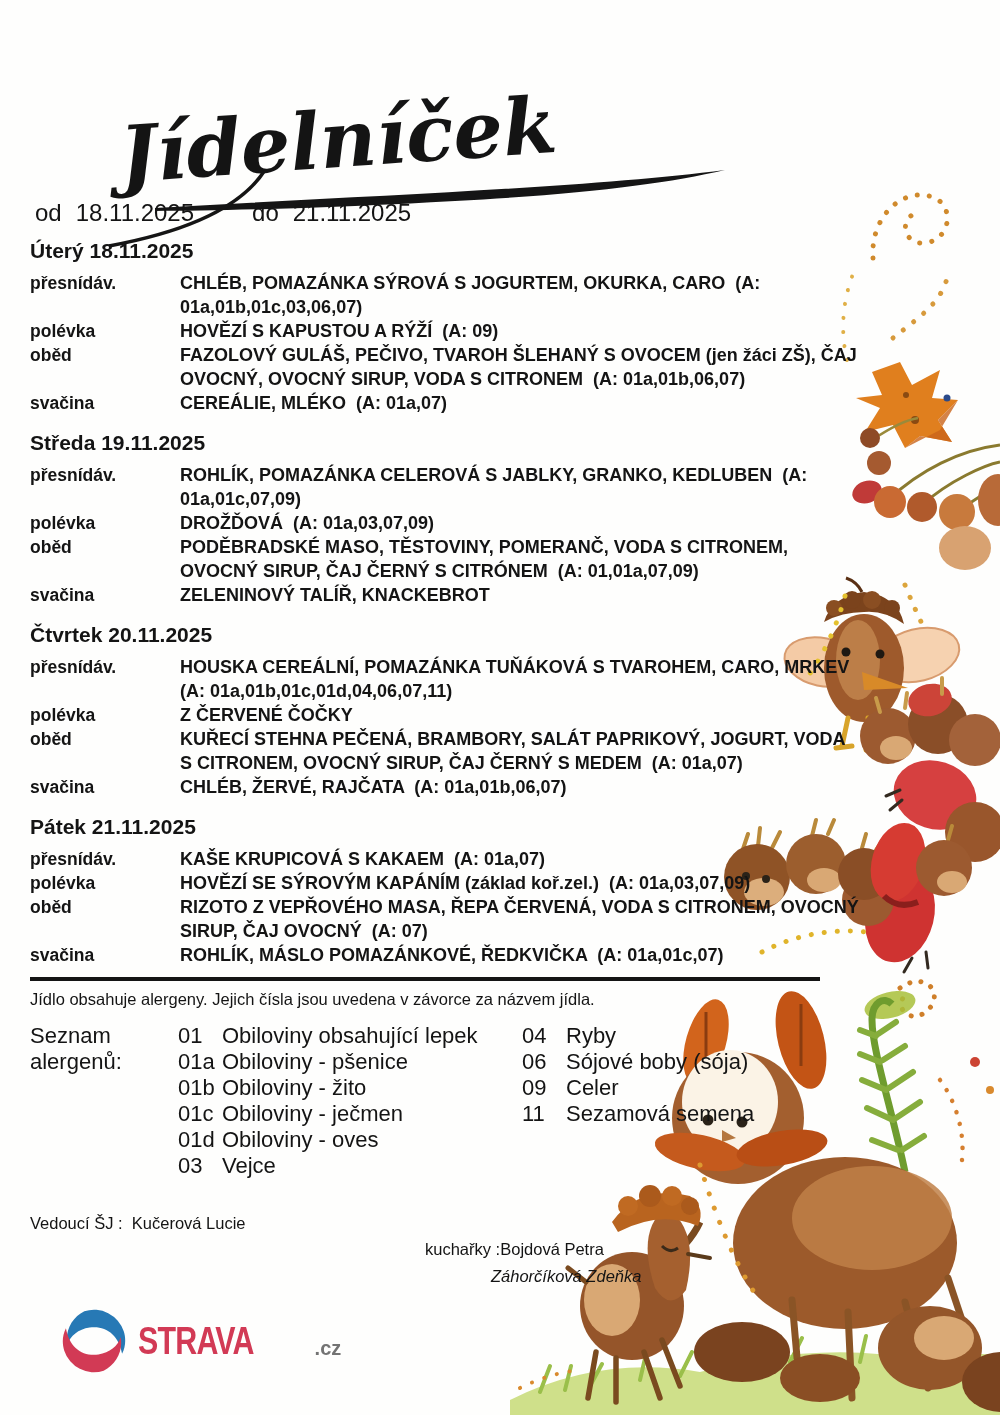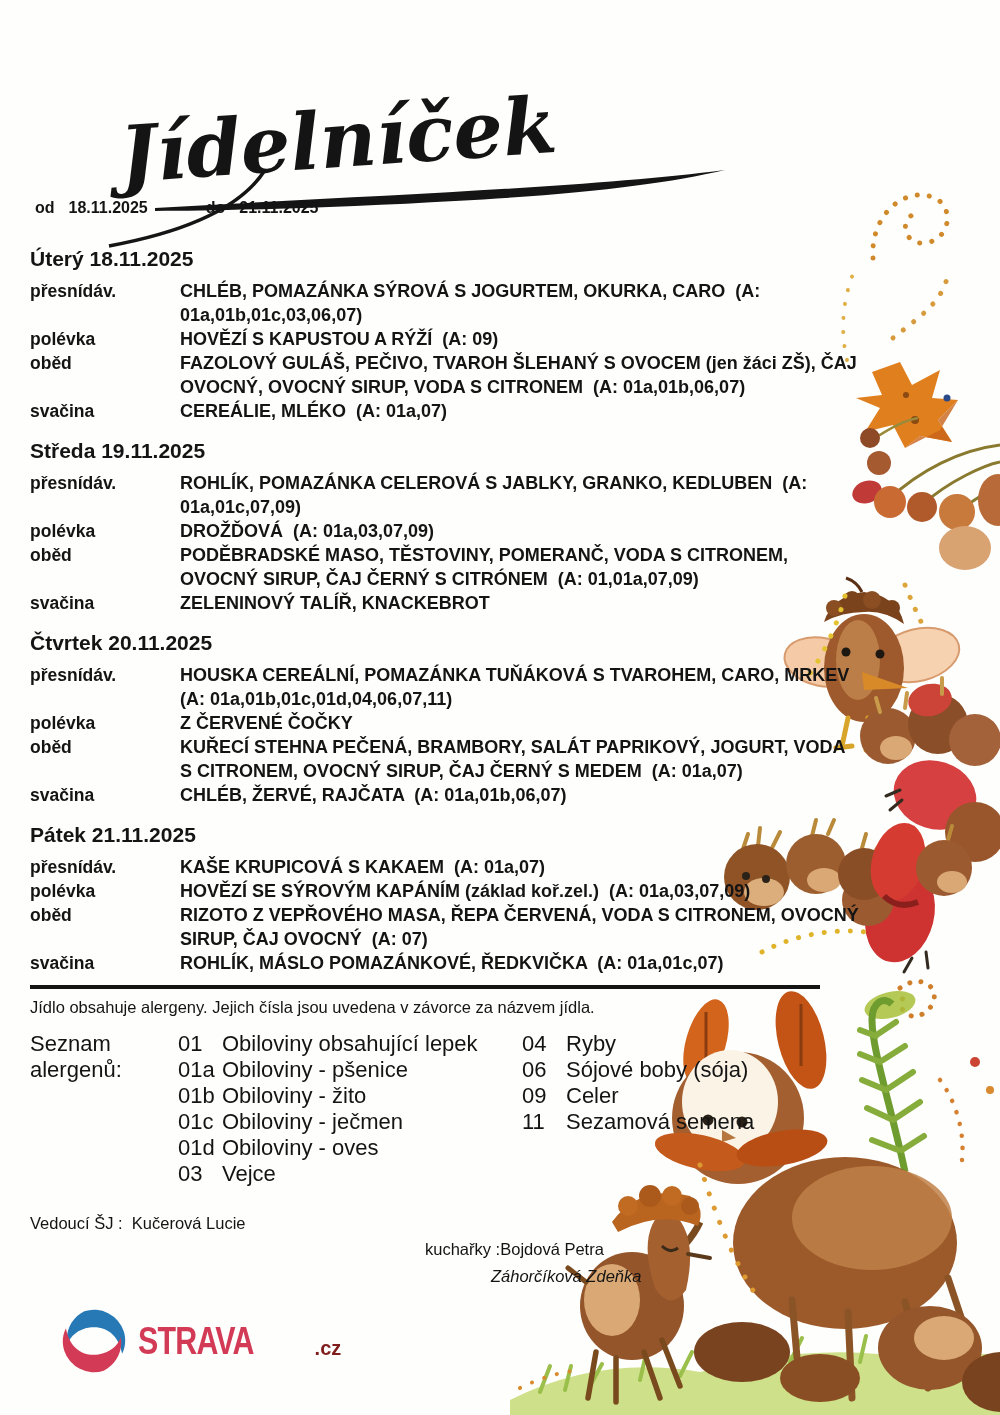--- a/index.html
+++ b/index.html
@@ -3,25 +3,25 @@
 <meta charset="utf-8">
 <style>
   html,body{margin:0;padding:0;background:#ffffff;}
   .page{position:relative;width:1000px;height:1415px;overflow:hidden;background:#fefefdff;
         font-family:"Liberation Sans",sans-serif;color:#141414;}
   .art-layer{position:absolute;left:0;top:0;z-index:0;}
   .content{position:absolute;left:0;top:0;width:1000px;height:1415px;z-index:1;}
 
   .title-svg{position:absolute;left:25px;top:50px;}
 
-  .date-line{position:absolute;left:35px;top:199px;font-size:16px;font-weight:bold;white-space:pre;}
+  .date-line{position:absolute;left:35px;top:199px;font-size:24px;font-weight:normal;white-space:pre;}
   .date-line span{display:inline-block;}
   .dl-gap1{width:14px;} .dl-gap2{width:58px;} .dl-gap3{width:14px;}
 
-  .menu{position:absolute;left:30px;top:246px;width:930px;}
+  .menu{position:absolute;left:30px;top:238px;width:930px;}
   .day-heading{font-size:21px;font-weight:bold;line-height:26px;margin:15px 0 7px 0;}
   .day-section:first-child .day-heading{margin-top:0;}
   .meal-row{display:flex;align-items:flex-start;}
   .meal-label{flex:none;width:150px;font-size:17.5px;font-weight:bold;line-height:24px;}
   .meal-text{font-size:18px;font-weight:bold;line-height:24px;}
   .meal-line{white-space:pre;}
 
   .rule{height:4px;background:#141414;width:790px;margin:10px 0 7px 0;}
   .allergen-note{font-size:16.5px;line-height:22px;}
   .allergen-note .b{font-weight:normal;}
@@ -377,18 +377,18 @@
       </div>
     </div>
 
     <div class="logo">
       <svg width="72" height="72" viewBox="0 0 76 76">
         <path d="M38,5 a33,33 0 0 1 33,33 c0,8 -3,16 -9,22 c3,-20 -7,-34 -24,-37 c-12,-2 -22,2 -28,10 c2,-15 14,-26 28,-28 z" fill="#2779b5" transform="rotate(-18 38 38)"></path>
         <path d="M38,71 a33,33 0 0 1 -33,-33 c0,-8 3,-16 9,-22 c-3,20 7,34 24,37 c12,2 22,-2 28,-10 c-2,15 -14,26 -28,28 z" fill="#d23a55" transform="rotate(-18 38 38)"></path>
       </svg>
       <div class="logo-word">
         <span class="logo-brand" style="color: rgb(210, 58, 85);">STRAVA</span>
-        <span class="logo-tld" style="color: #7f1d1d; margin-left: 32px;">.cz</span>
+        <span class="logo-tld" style="color: #737373; margin-left: 32px;">.cz</span>
       </div>
     </div>
 
   </div>
 </div>
 
 </body></html>

